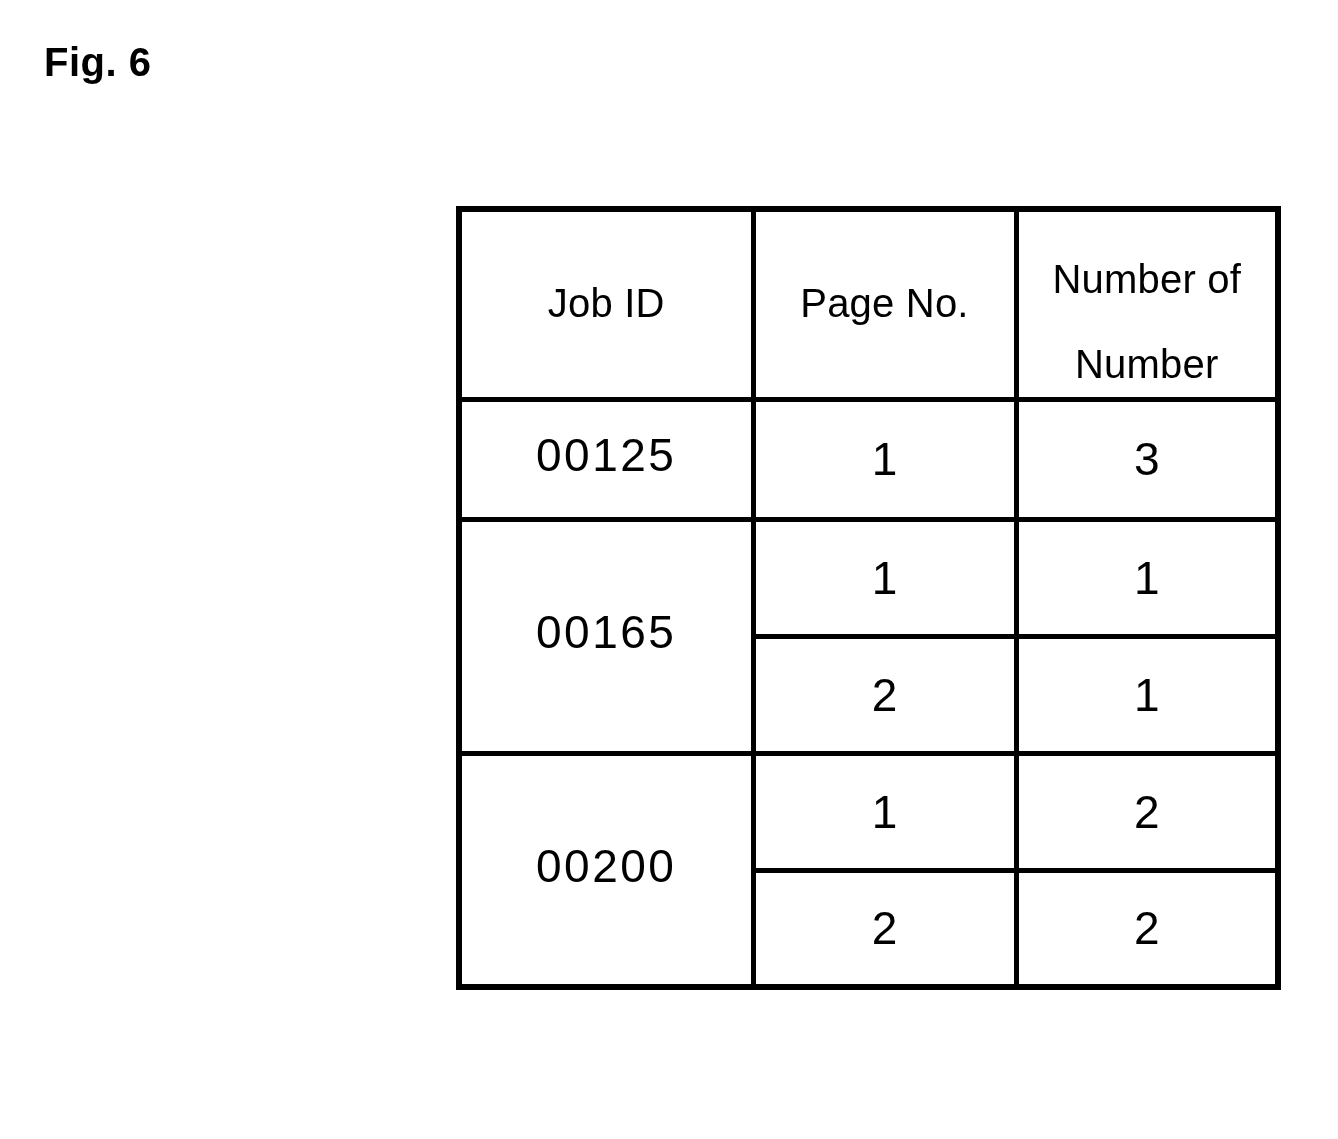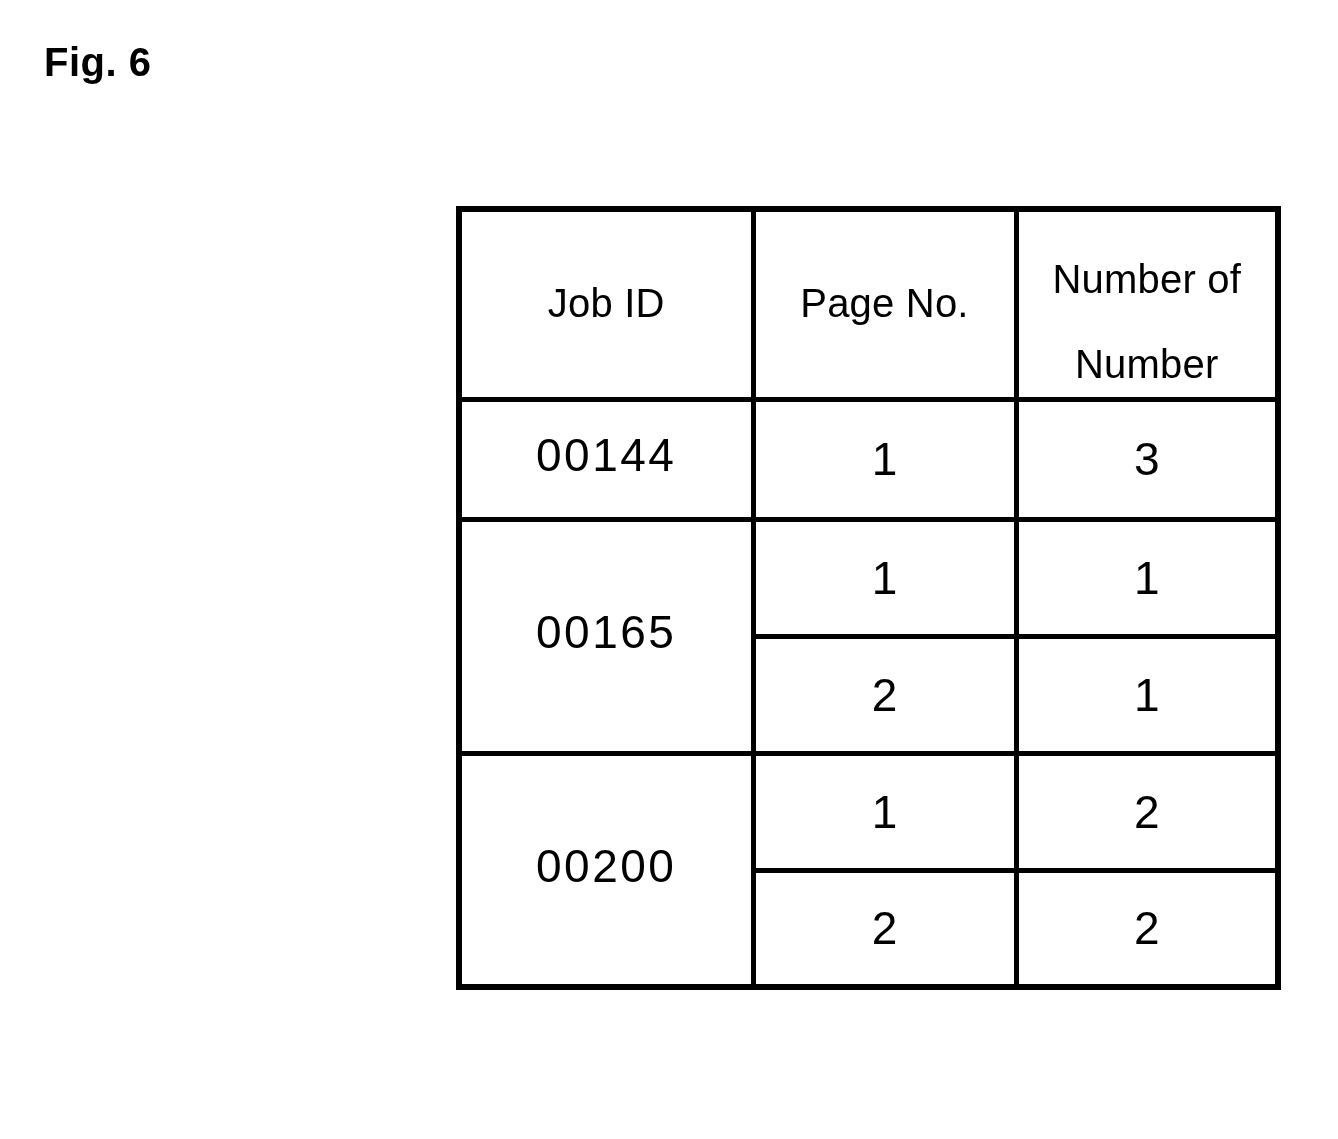--- a/index.html
+++ b/index.html
@@ -110,21 +110,21 @@
       <th class="hd-copies">
         <span class="hd-text">Number of</span>
         <span class="hd-text">Number</span>
       </th>
     </tr>
   </thead>
   <tbody>
 
     <tr class="r-single">
       <td class="job-id-cell" rowspan="1">
-        <span class="cell-text">00144</span>
+        <span class="cell-text">00125</span>
       </td>
       <td>
         <span class="cell-text num">1</span>
       </td>
       <td>
         <span class="cell-text num">3</span>
       </td>
     </tr>
 
     <tr class="r-pair-a">

